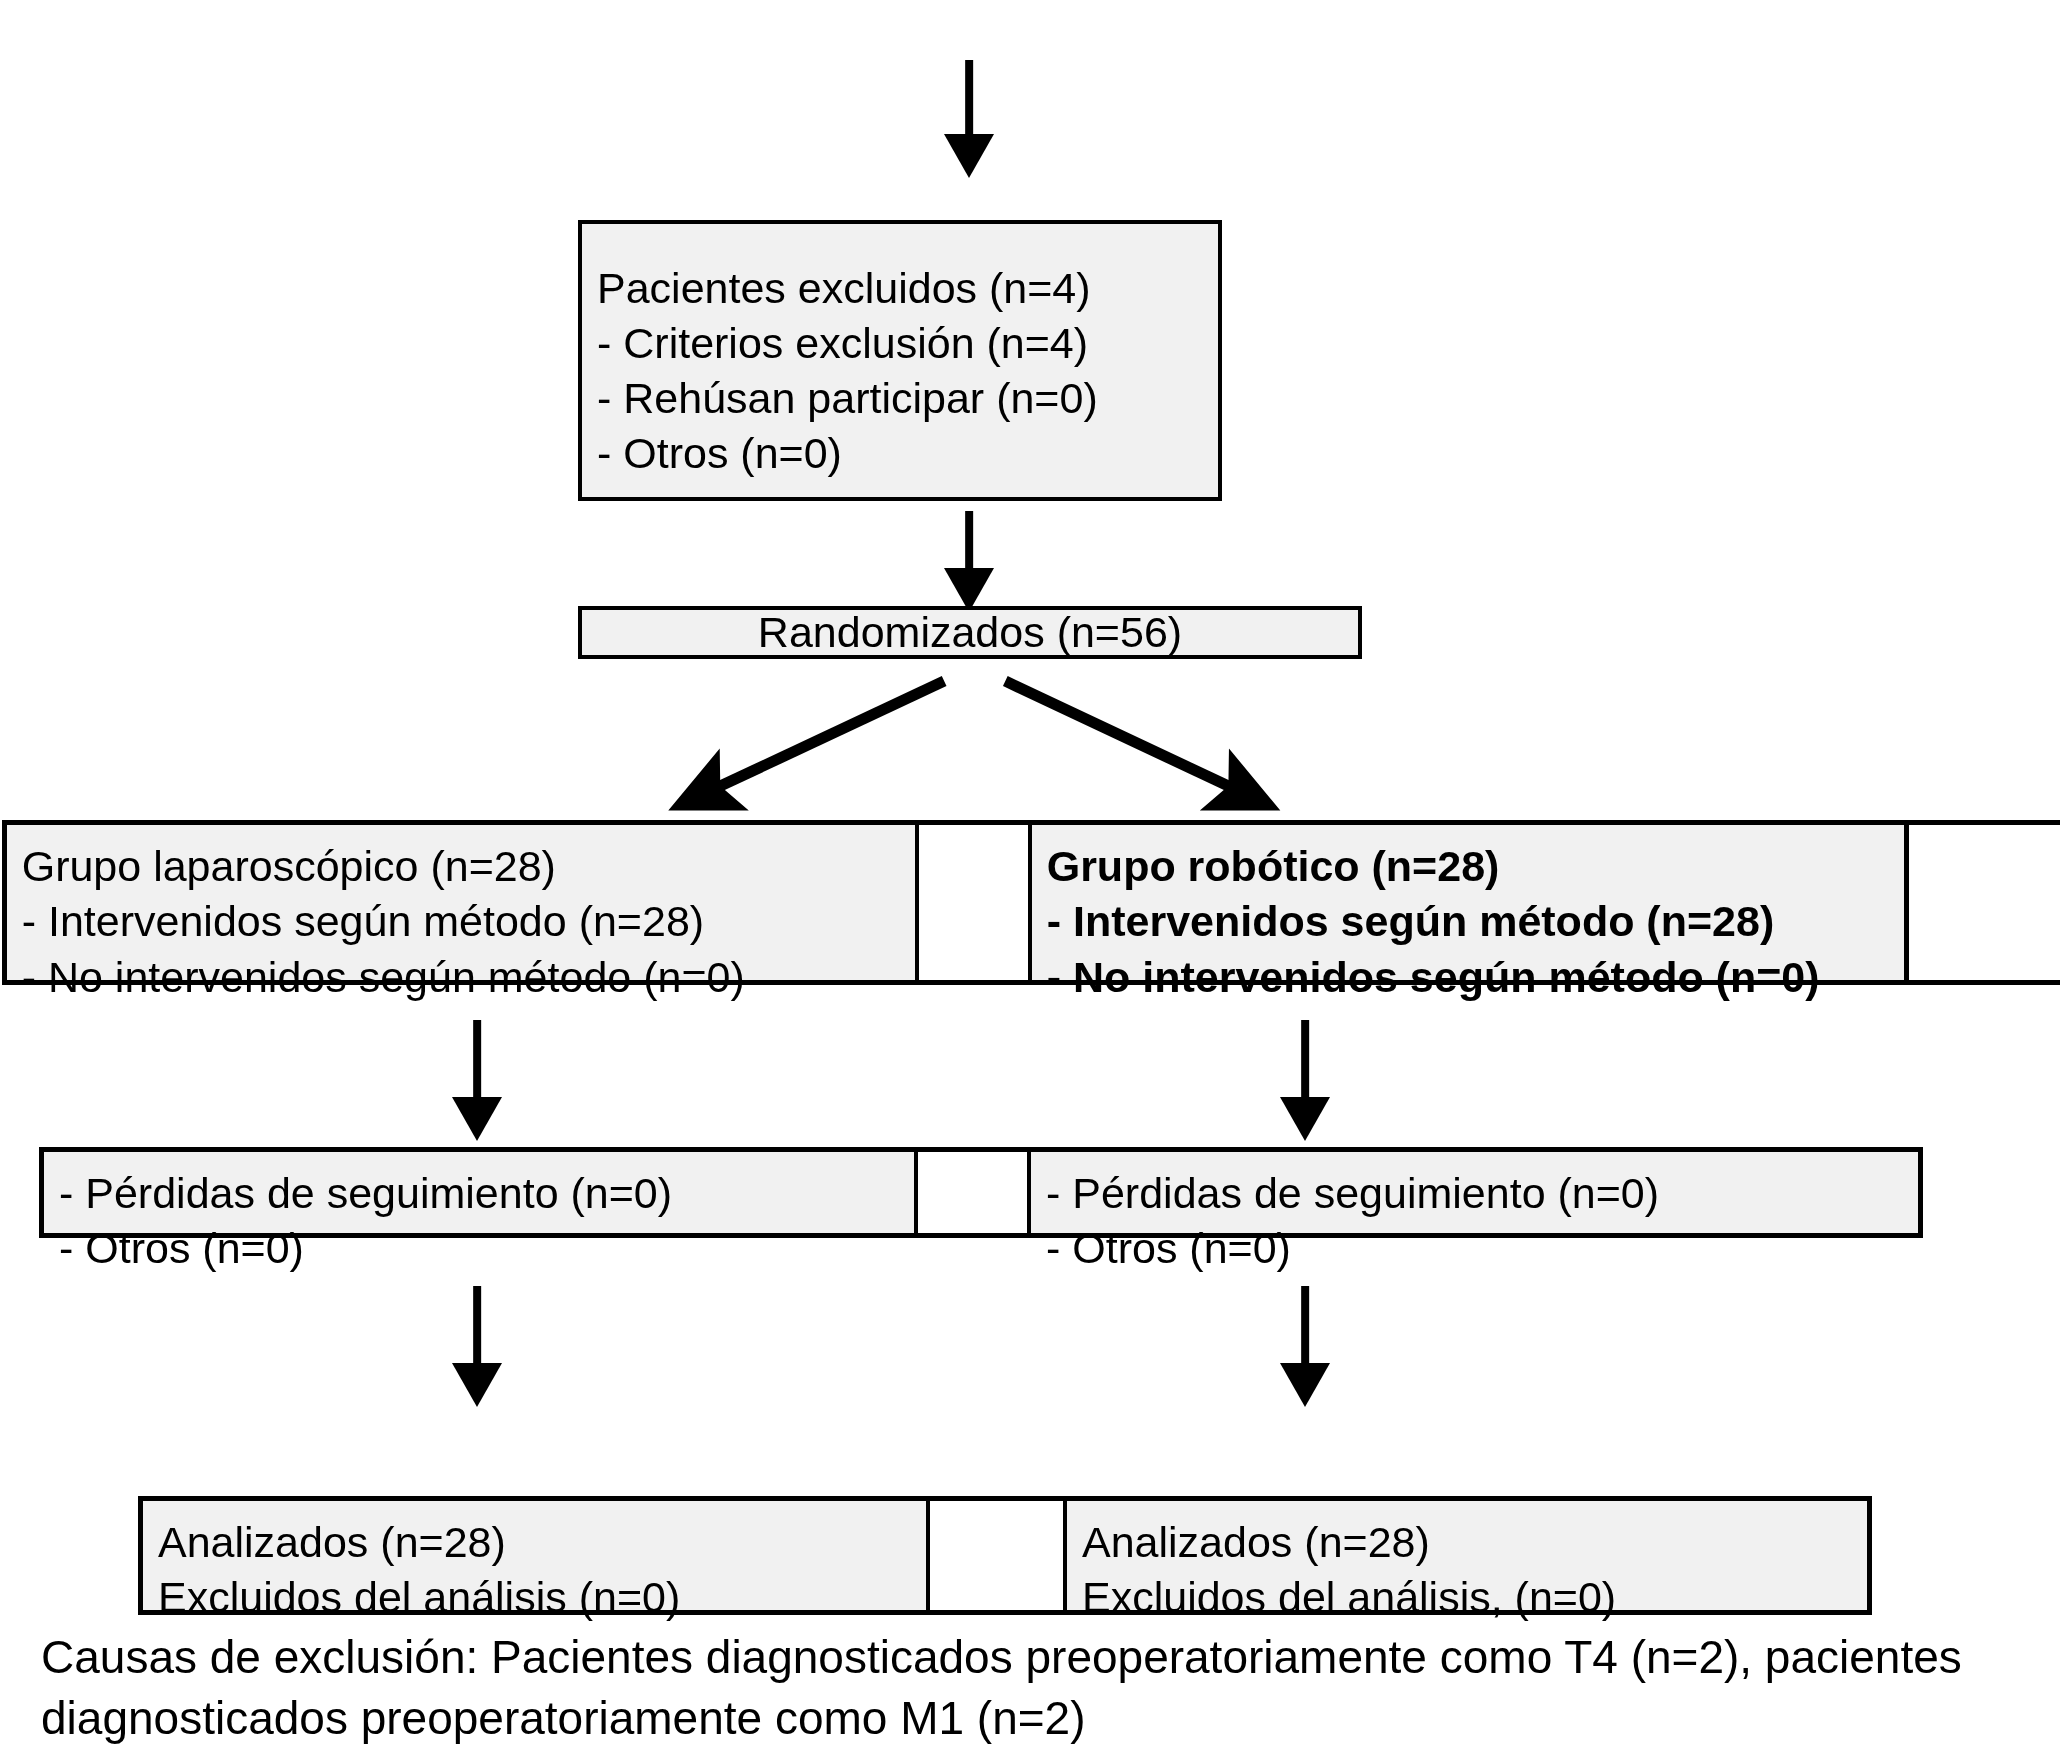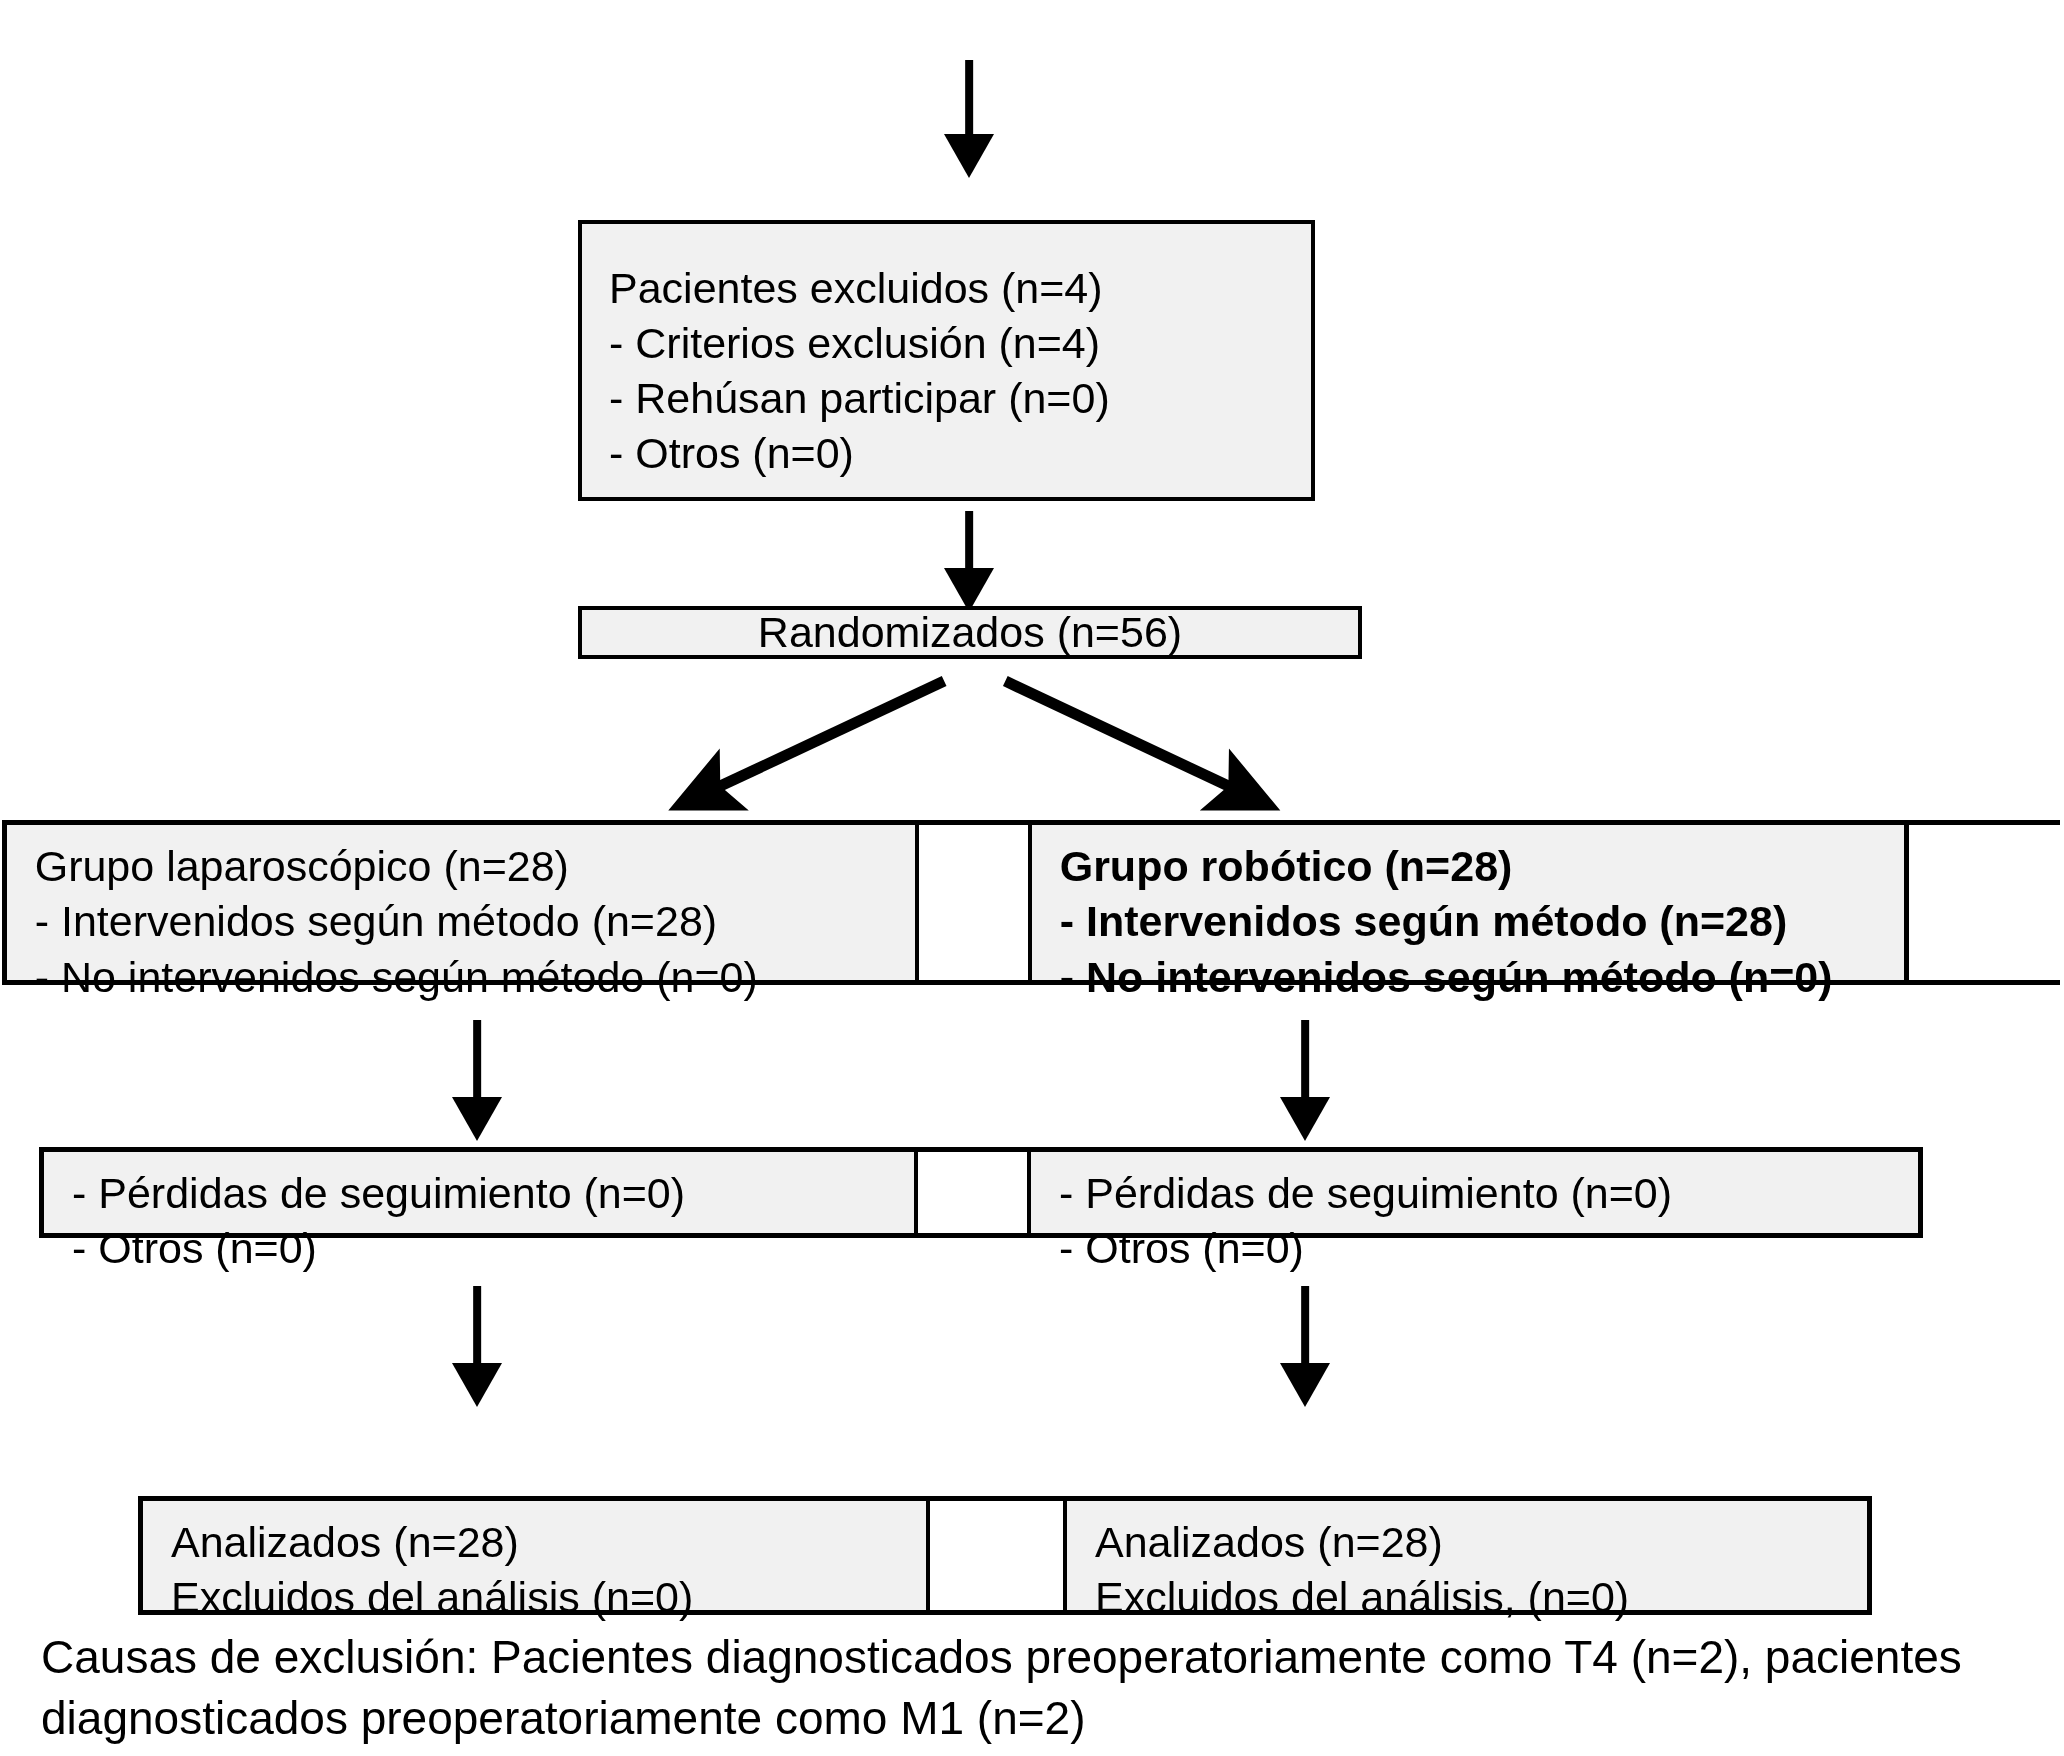--- a/index.html
+++ b/index.html
@@ -48,21 +48,21 @@
   }
   .splitrow > .cell {
     box-sizing: border-box;
     background: #f1f1f1;
     border-left: 4.3px solid #000000;
     border-right: 4.3px solid #000000;
     font-size: 43px;
     line-height: 1.30;
     white-space: pre-line;
     padding-top: 13.6px;
-    padding-left: 28px;
+    padding-left: 15px;
     color: #000000;
   }
   .splitrow > .spacer {
     background: #ffffff;
     border: 0;
   }
   .arrow-v {
     position: absolute;
   }
   .arrow-v .shaft {
@@ -100,21 +100,21 @@
 <body>
 
 <div id="canvas">
 
 
   <div class="arrow-v" style="left:935px; top:60px; width:68px; height:118px;">
     <div class="shaft" style="height:77px;"></div>
     <div class="head"></div>
   </div>
 
-  <div class="node padleft" style="left:578px; top:220px; width:737px; height:281px; padding-top:37px; padding-left:27px;">Pacientes excluidos (n=4)
+  <div class="node padleft" style="left:578px; top:220px; width:644px; height:281px; padding-top:37px; padding-left:15px;">Pacientes excluidos (n=4)
 - Criterios exclusión (n=4)
 - Rehúsan participar (n=0)
 - Otros (n=0)</div>
 
   <div class="arrow-v" style="left:935px; top:511px; width:68px; height:101px;">
     <div class="shaft" style="height:61px;"></div>
     <div class="head"></div>
   </div>
 
   <div class="node center" style="left:578px; top:606px; width:784px; height:53px;text-align:right;">Randomizados (n=56)</div>

